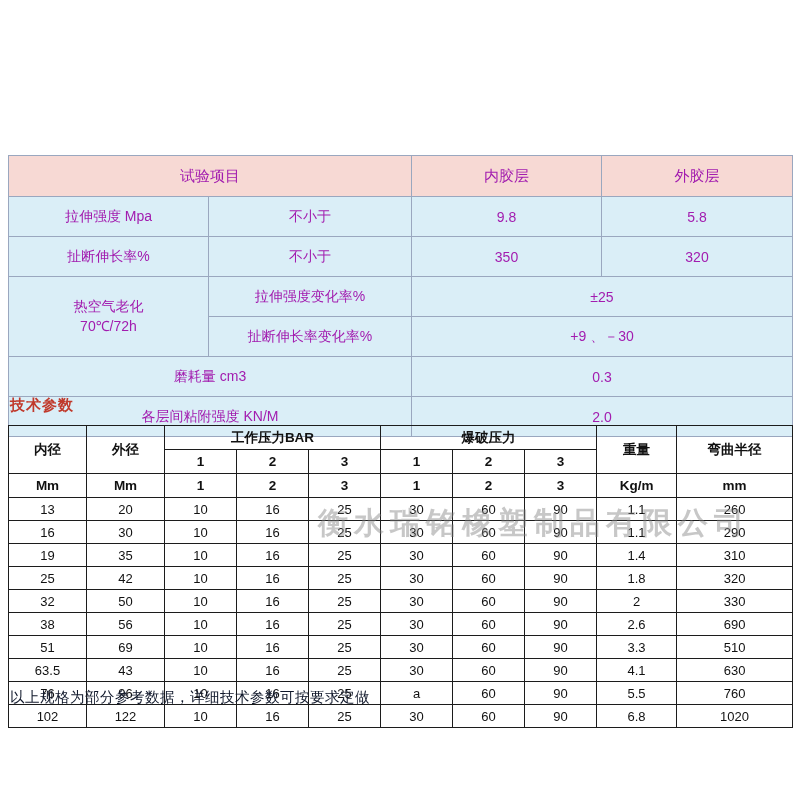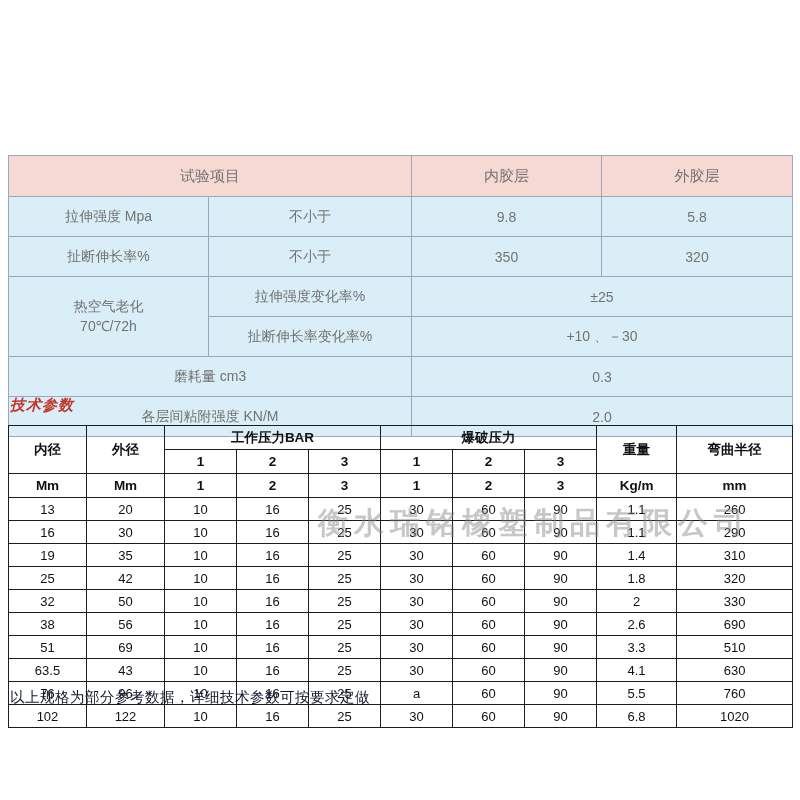--- a/index.html
+++ b/index.html
@@ -29,21 +29,21 @@
     width: 784px;
     border-collapse: collapse;
     table-layout: fixed;
   }
   #test-table td {
     border: 1px solid #9aa7bf;
     text-align: center;
     vertical-align: middle;
     font-size: 14px;
     padding: 4px 2px;
-    color: #737373;
+    color: #a21caf;
   }
   #test-table tr.head td {
     background: #f7d9d4;
     height: 32px;
     font-size: 15px;
   }
   #test-table td.blue {
     background: #daeef7;
     text-align: center;
   }
@@ -53,21 +53,20 @@
 
   
   #tech-label {
     position: absolute;
     left: 10px;
     top: 396px;
     font-size: 15px;
     font-weight: bold;
     color: #c0392b;
     letter-spacing: 1px;
-    font-style: italic;
   }
 
   
   #spec-table {
     position: absolute;
     left: 8px;
     top: 425px;
     width: 784px;
     border-collapse: collapse;
     table-layout: fixed;
@@ -148,21 +147,21 @@
       <tr>
         <td class="blue tall" rowspan="2">
           <div>热空气老化</div>
           <div>70℃/72h</div>
         </td>
         <td class="blue tall">拉伸强度变化率%</td>
         <td class="blue tall" colspan="2">±25</td>
       </tr>
       <tr>
         <td class="blue tall">扯断伸长率变化率%</td>
-        <td class="blue tall" colspan="2">+10 、－30</td>
+        <td class="blue tall" colspan="2">+9 、－30</td>
       </tr>
       <tr>
         <td class="blue tall" colspan="2">磨耗量 cm3</td>
         <td class="blue tall" colspan="2">0.3</td>
       </tr>
       <tr>
         <td class="blue tall" colspan="2">各层间粘附强度 KN/M</td>
         <td class="blue tall" colspan="2">2.0</td>
       </tr>
     </tbody>

